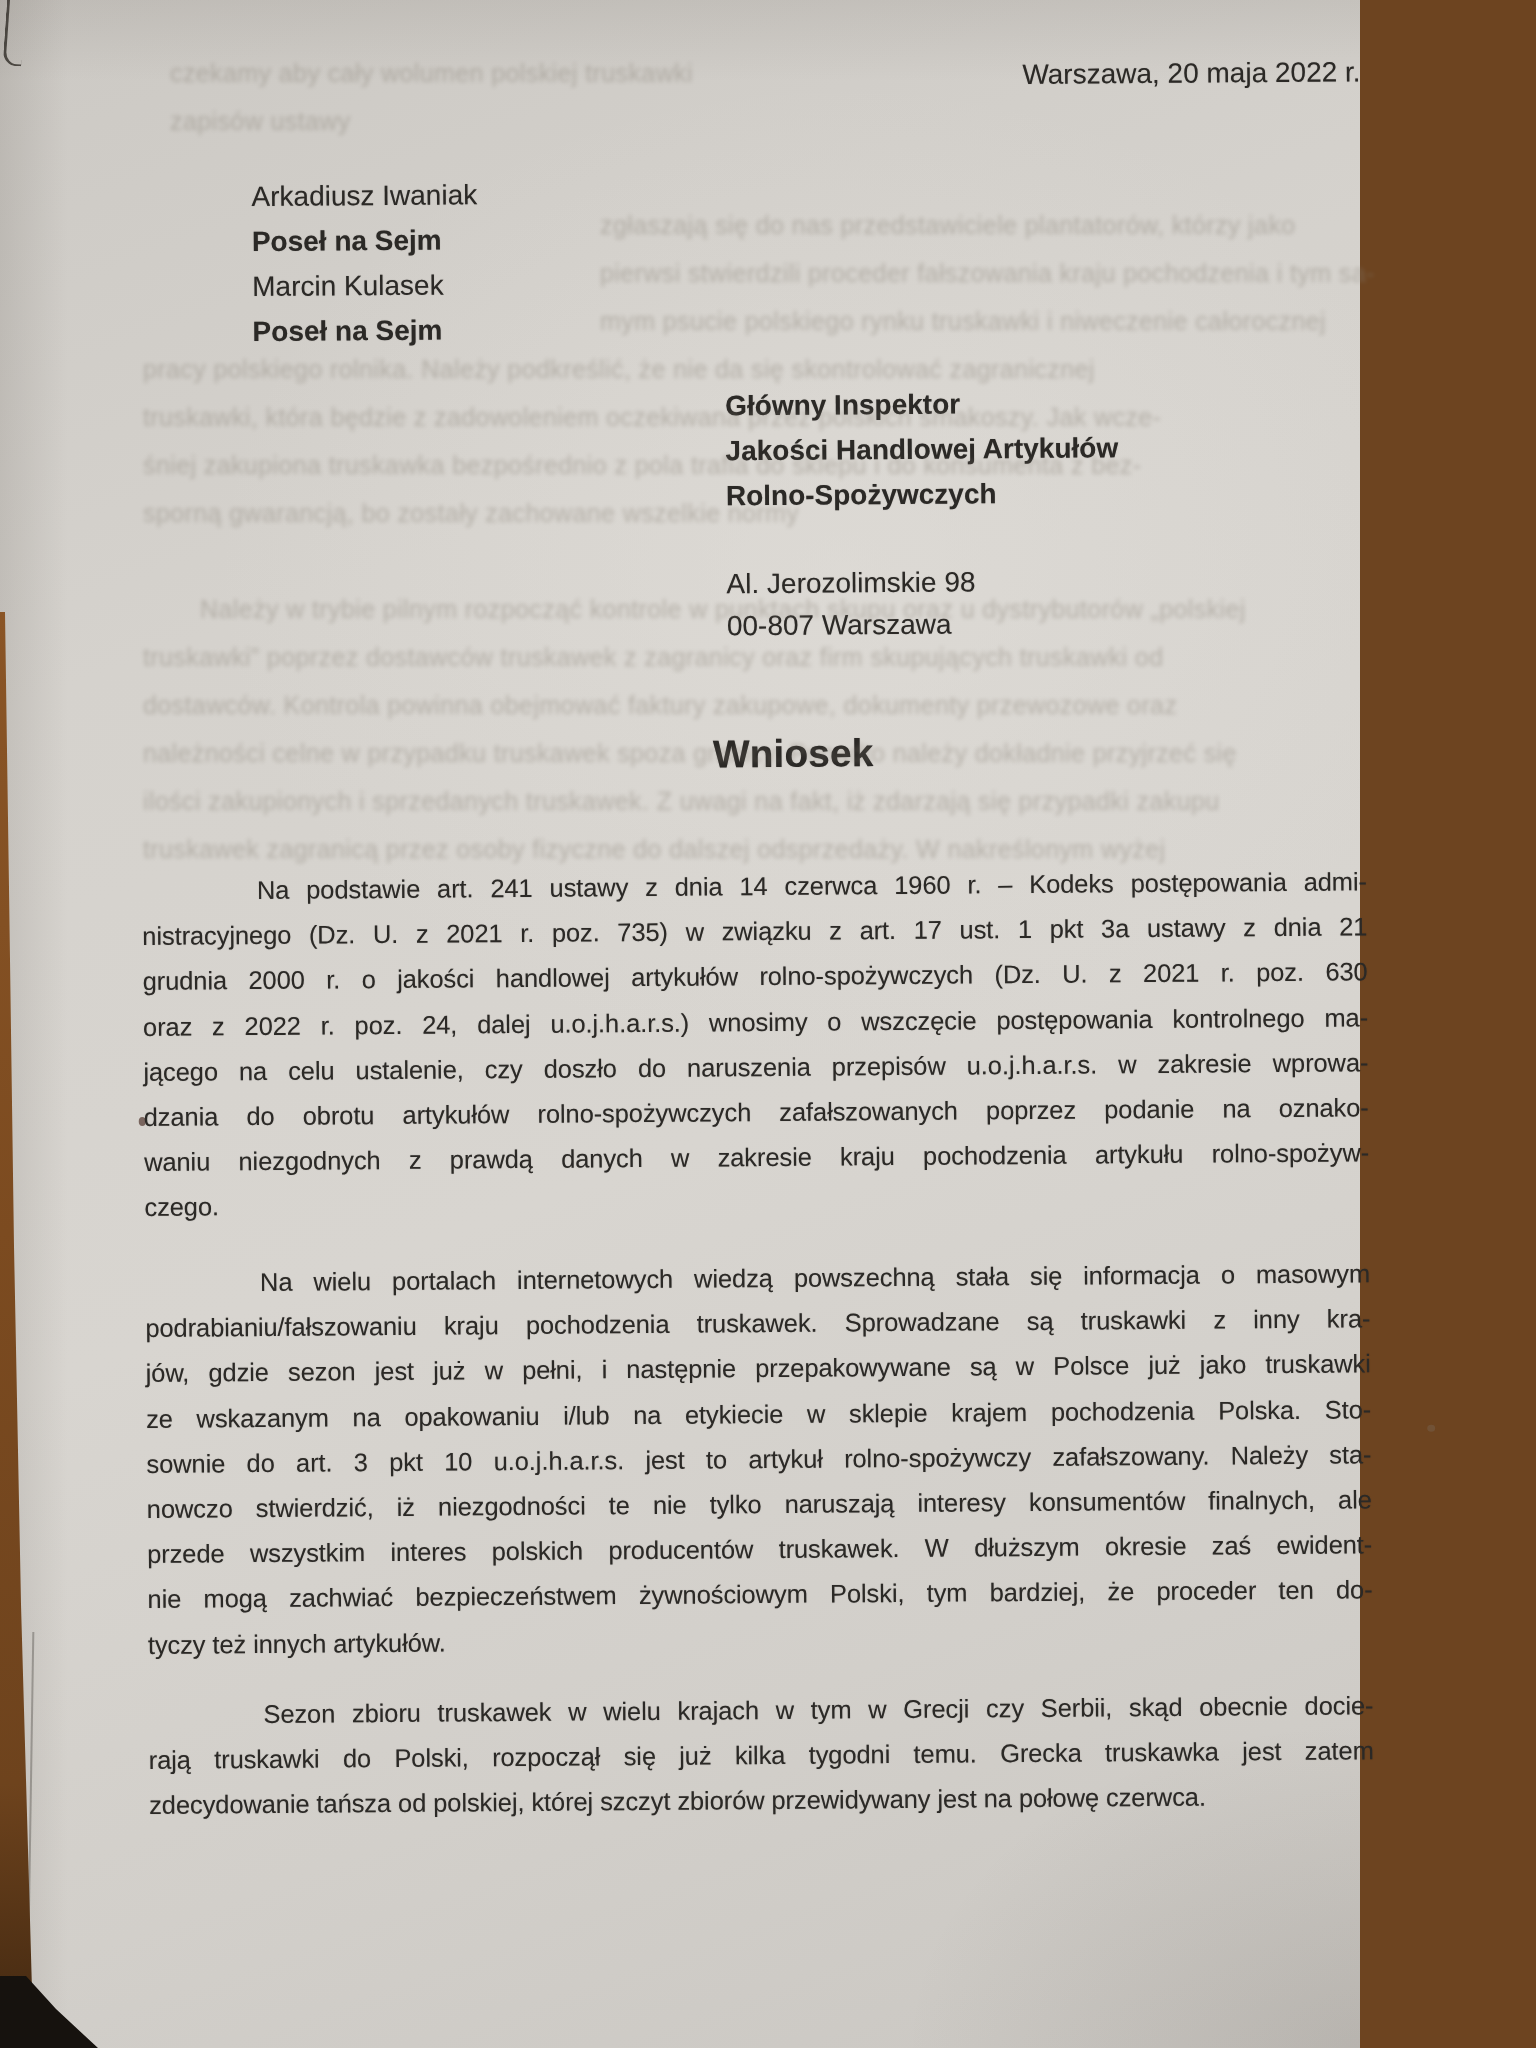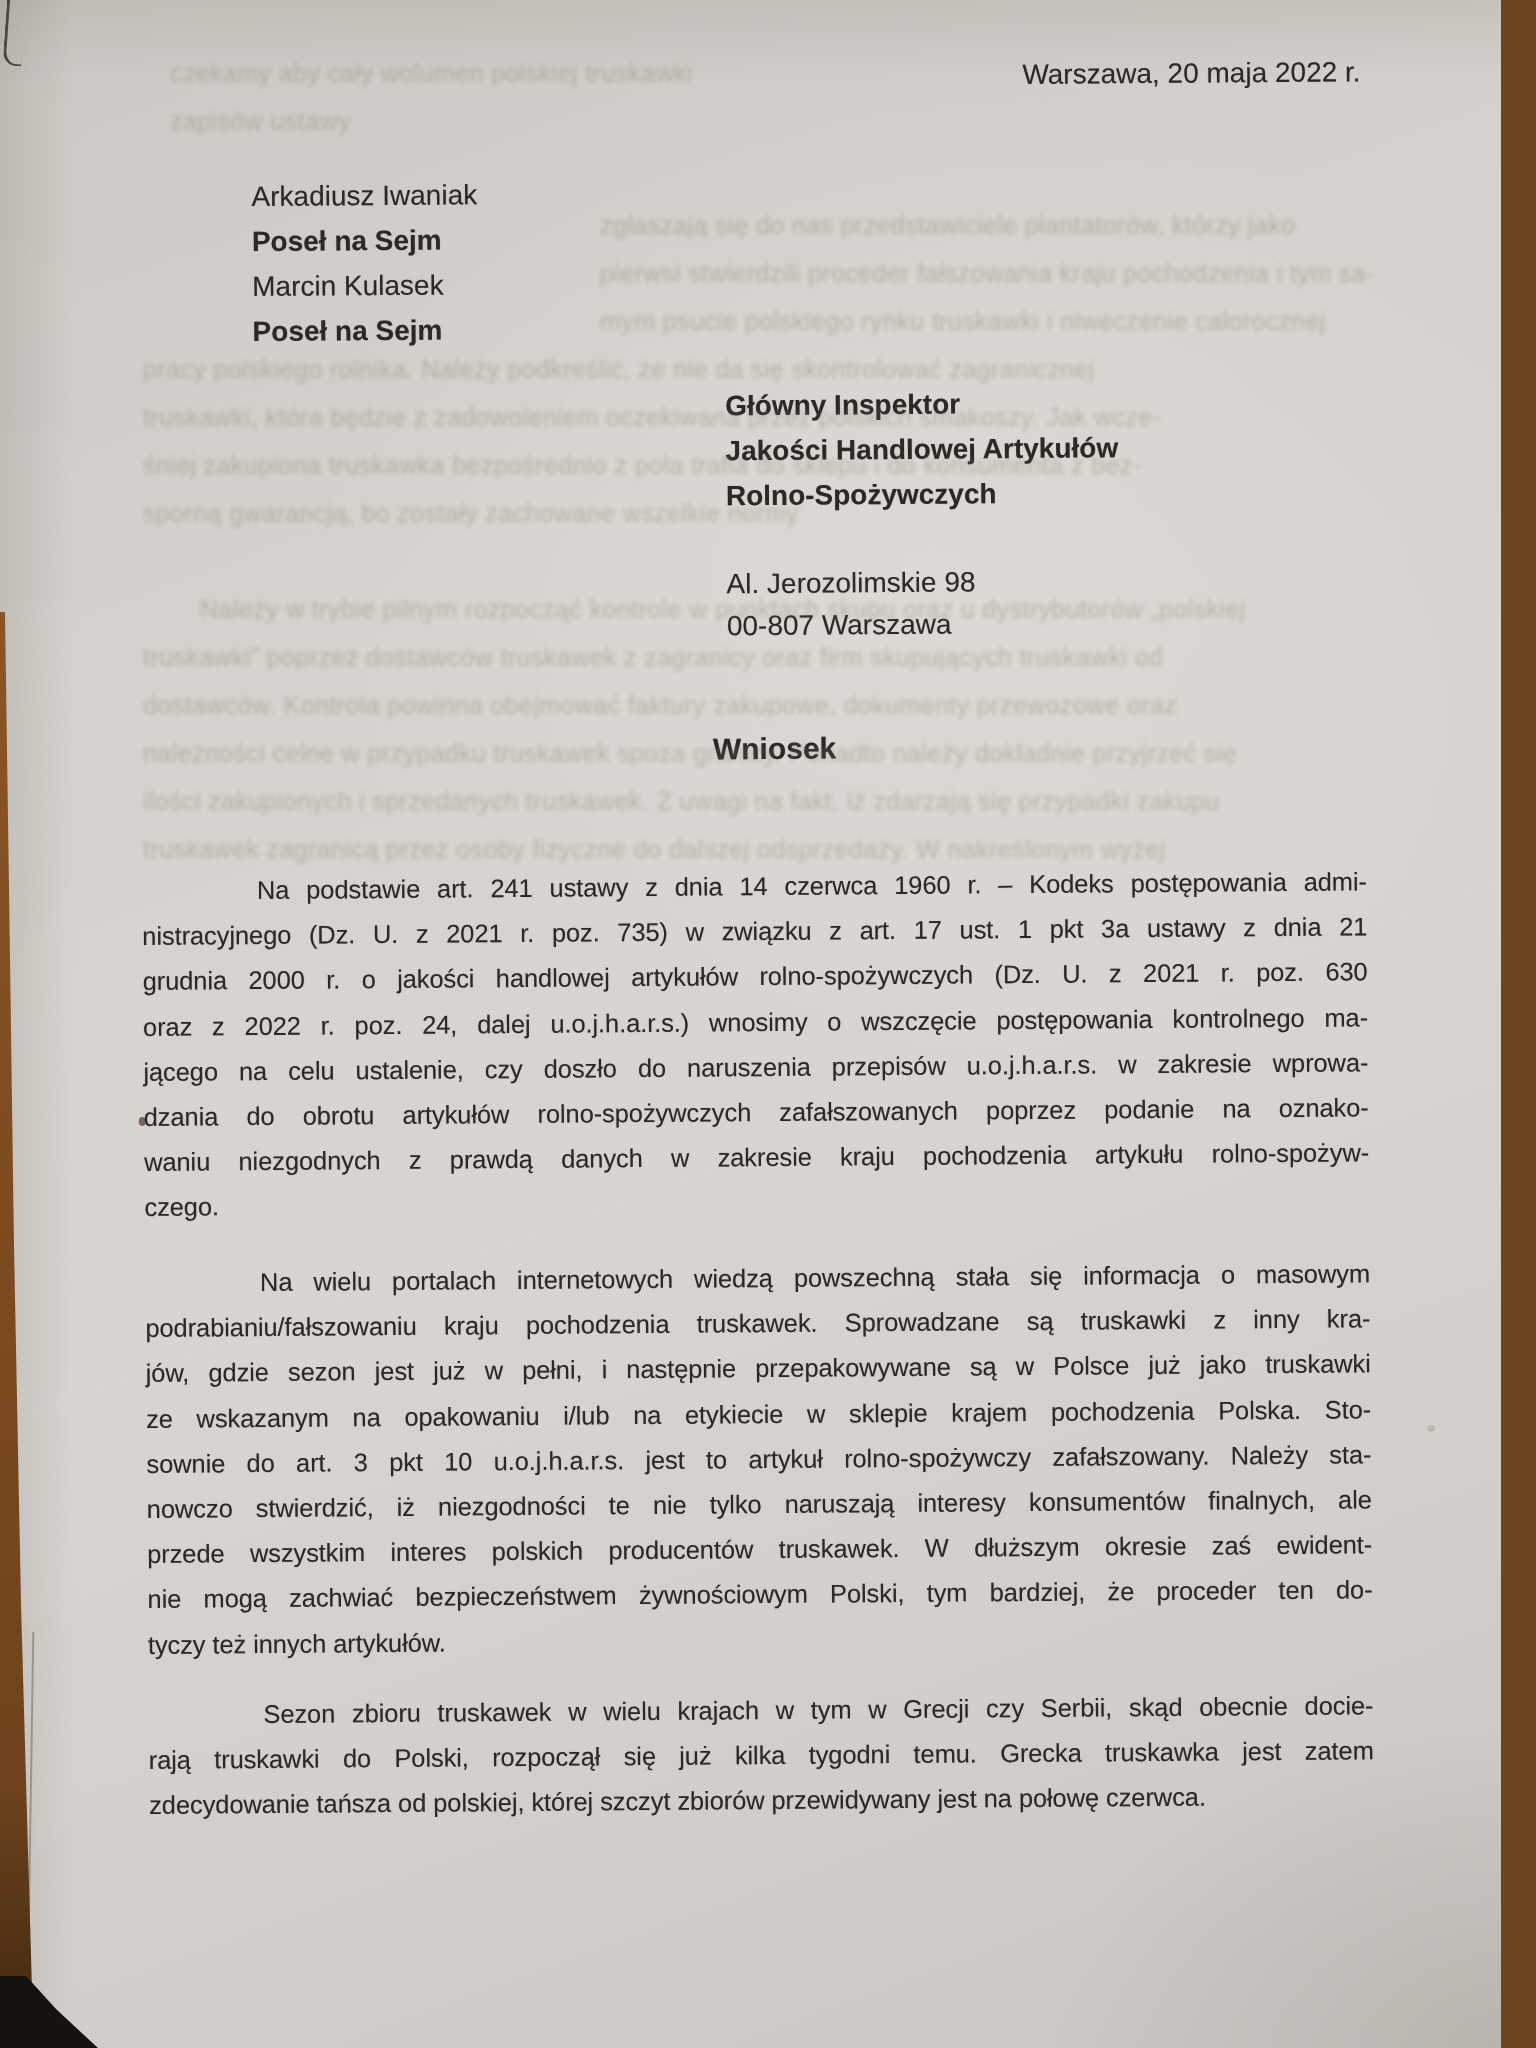--- a/index.html
+++ b/index.html
@@ -1,19 +1,19 @@
 <!DOCTYPE html>
 <html><head>
 <meta charset="utf-8">
 <style>
   html,body{margin:0;padding:0;background:#6d4420;}
   .stage{position:relative;width:1536px;height:2048px;overflow:hidden;
          font-family:"Liberation Sans",sans-serif;background:#6d4420;}
   
-  .paper{position:absolute;left:0;top:0;width:1501px;height:2048px;
+  .paper{position:absolute;left:0;top:0;width:1360px;height:2048px;
     background:
       radial-gradient(ellipse 900px 700px at 62% 28%, rgba(226,223,218,0.55), rgba(226,223,218,0) 70%),
       radial-gradient(ellipse 700px 500px at 100% 100%, rgba(70,62,55,0.14), rgba(70,62,55,0) 65%),
       linear-gradient(to right, rgba(80,72,64,0.14), rgba(80,72,64,0) 5%),
       linear-gradient(to bottom, rgba(80,72,64,0.10), rgba(80,72,64,0) 4%),
       linear-gradient(160deg,#ccc9c4 0%,#d5d2cd 28%,#d8d5d0 55%,#d2cfca 78%,#cac7c2 100%);}
   
   .wood-strip{position:absolute;left:0;top:612px;width:60px;height:1378px;
     background:linear-gradient(to bottom,#8a5526,#7c4b20 45%,#6e431d 85%,#4a2d13);
     clip-path:polygon(0 0,5px 0,9px 20%,14px 46%,21px 72%,32px 100%,0 100%);}
@@ -29,21 +29,21 @@
   .speck.s2{left:1424px;top:1430px;width:8px;height:7px;opacity:.28;background:#7e7870;}
   
   .content{position:absolute;left:0;top:0;width:1536px;height:2048px;
     transform:rotate(-0.45deg);transform-origin:50% 50%;color:#2b2926;}
   .content .txt{position:absolute;text-shadow:0 0 1px rgba(43,41,38,0.35);}
   .date{left:143px;top:60px;width:1225px;text-align:right;font-size:28px;line-height:34px;}
   .senders{left:258px;top:170px;font-size:28px;line-height:45px;}
   .senders .s-title{font-weight:700;}
   .recipient{left:730px;top:383px;font-size:28px;line-height:45px;font-weight:700;}
   .address{left:730px;top:563px;font-size:28px;line-height:42px;}
-  .heading{left:715px;top:732px;font-size:30px;font-weight:700;}
+  .heading{left:715px;top:732px;font-size:39px;font-weight:700;}
   .para{left:143px;width:1225px;font-size:25.5px;letter-spacing:-0.1px;z-index:2;}
   .para .bl{height:45.2px;line-height:45.2px;text-align:justify;text-align-last:justify;
             white-space:normal;overflow:visible;}
   .para .bl.first{padding-left:115px;}
   .para .bl.end{text-align-last:left;}
   #para1{top:864px;} #para2{top:1256px;} #para3{top:1688px;}
   
   .ghosts{position:absolute;left:0;top:0;width:1536px;height:2048px;z-index:1;}
   .ghost{position:absolute;font-size:25px;line-height:30px;color:#847d72;opacity:.42;
          filter:blur(2.1px);white-space:nowrap;overflow:hidden;letter-spacing:.4px;}

